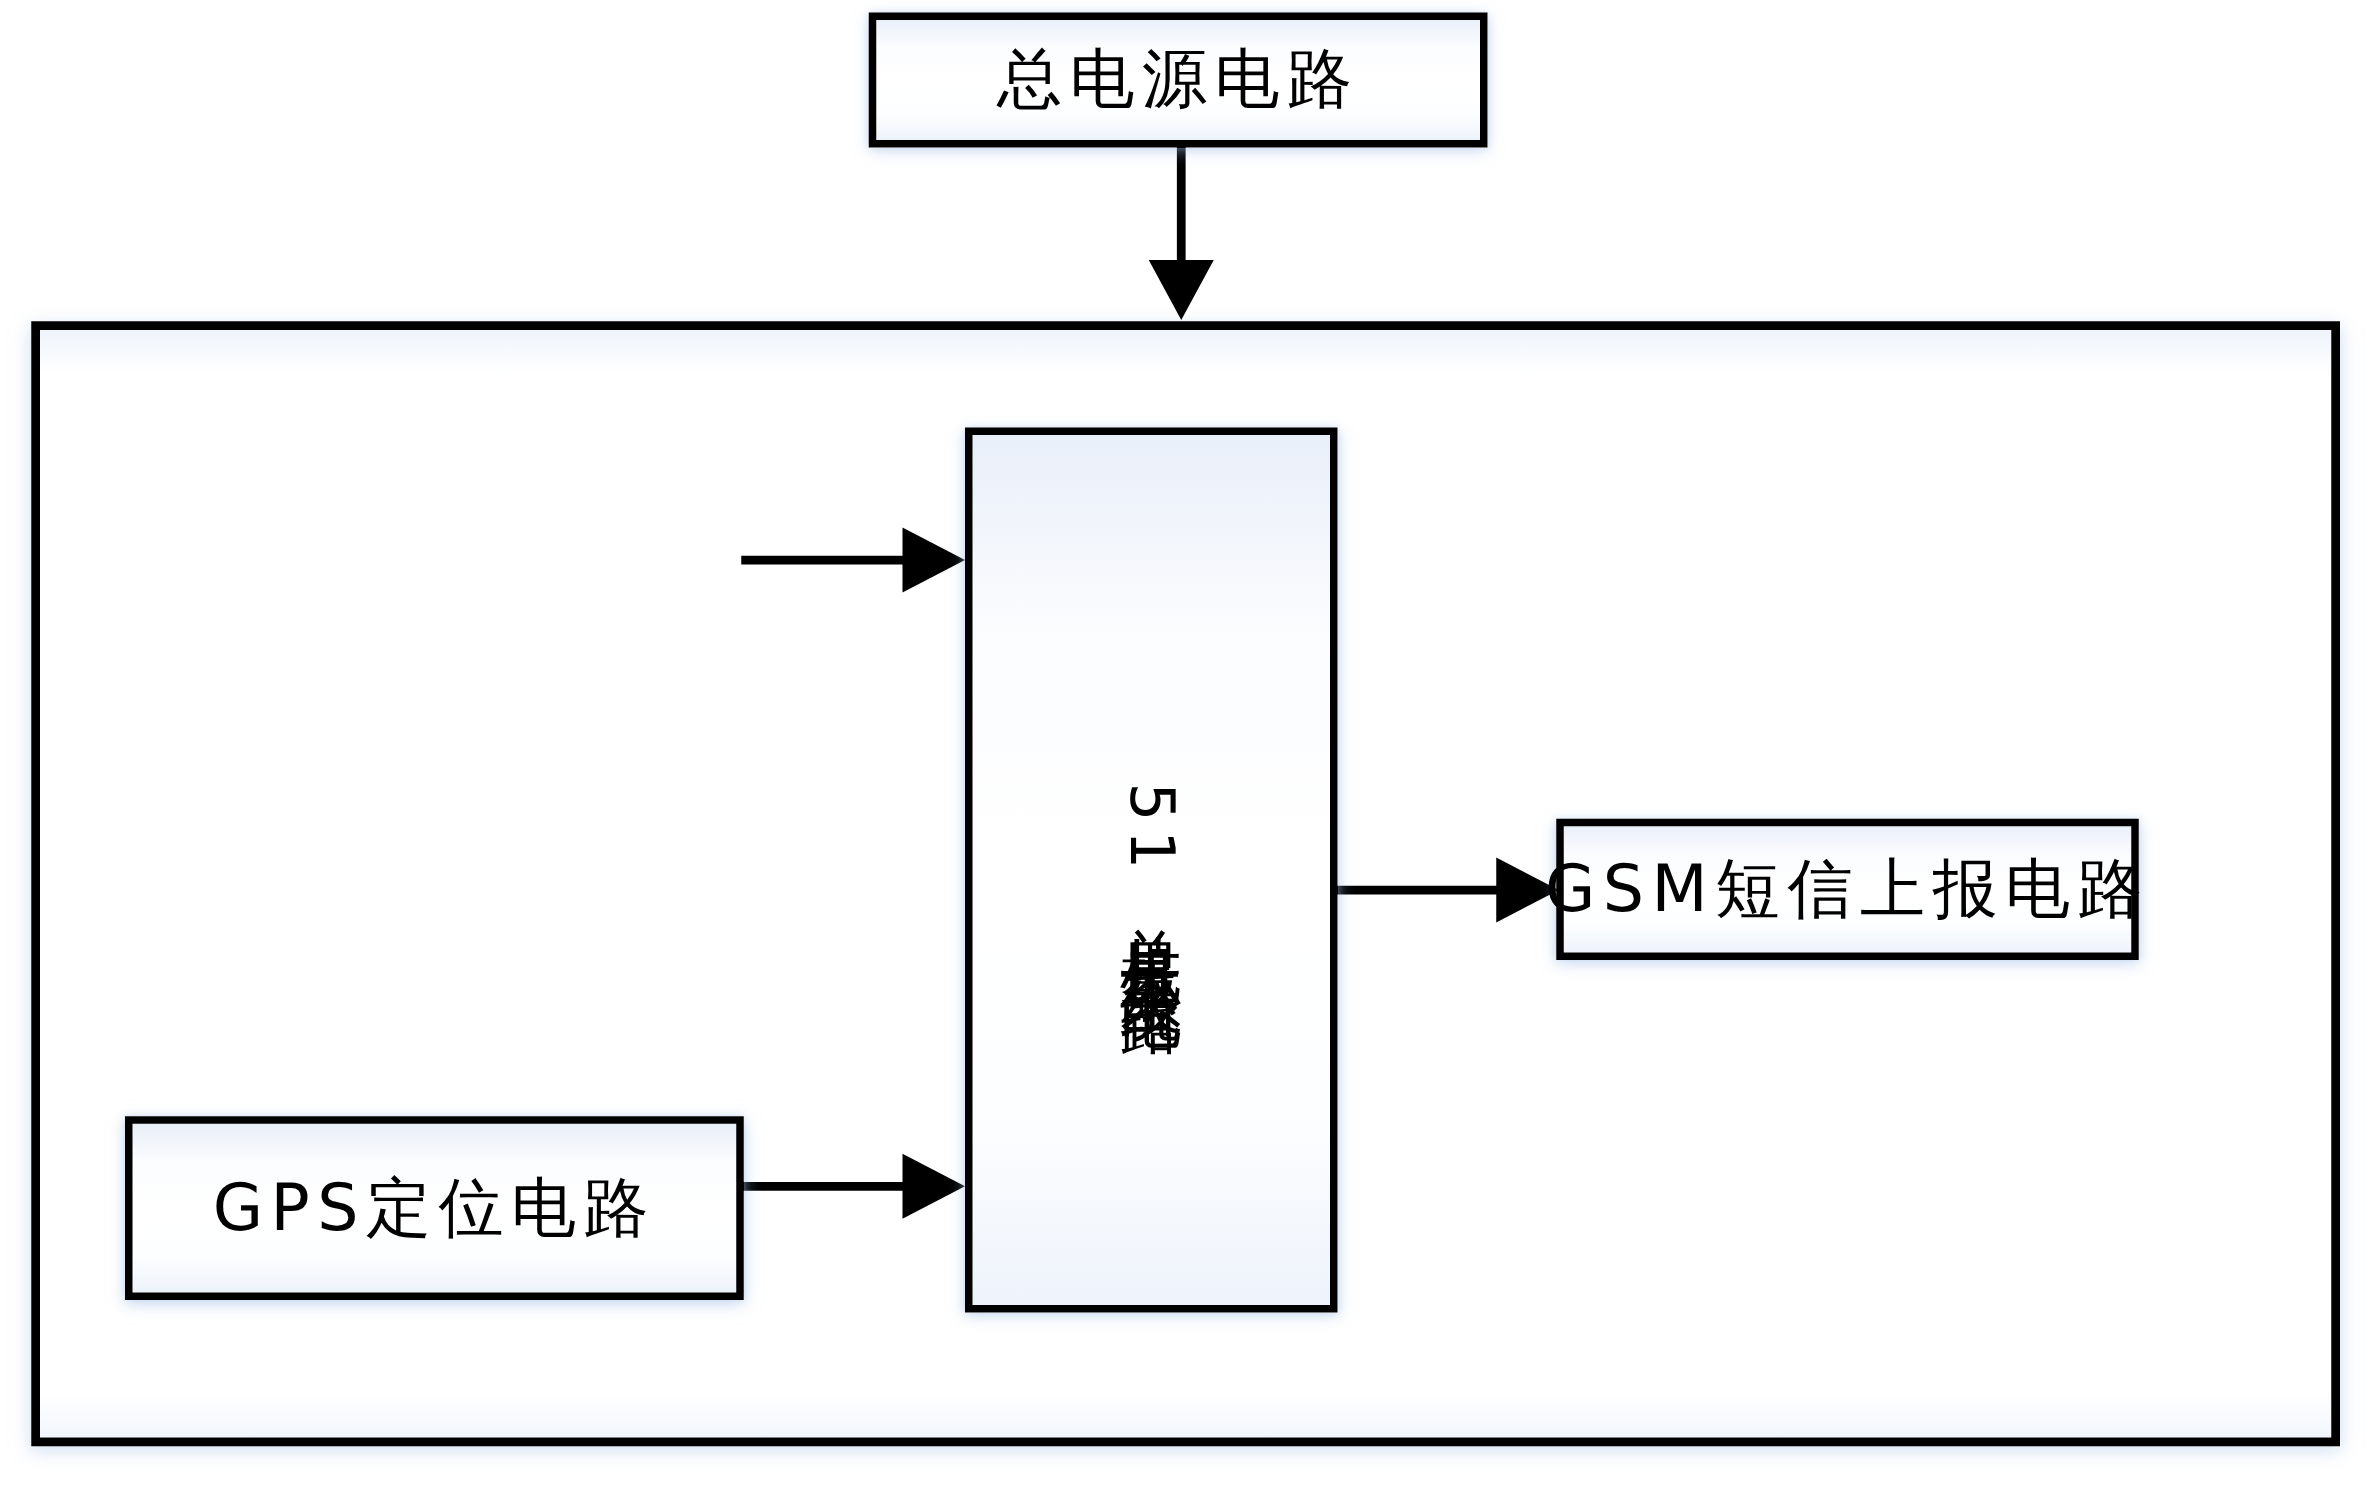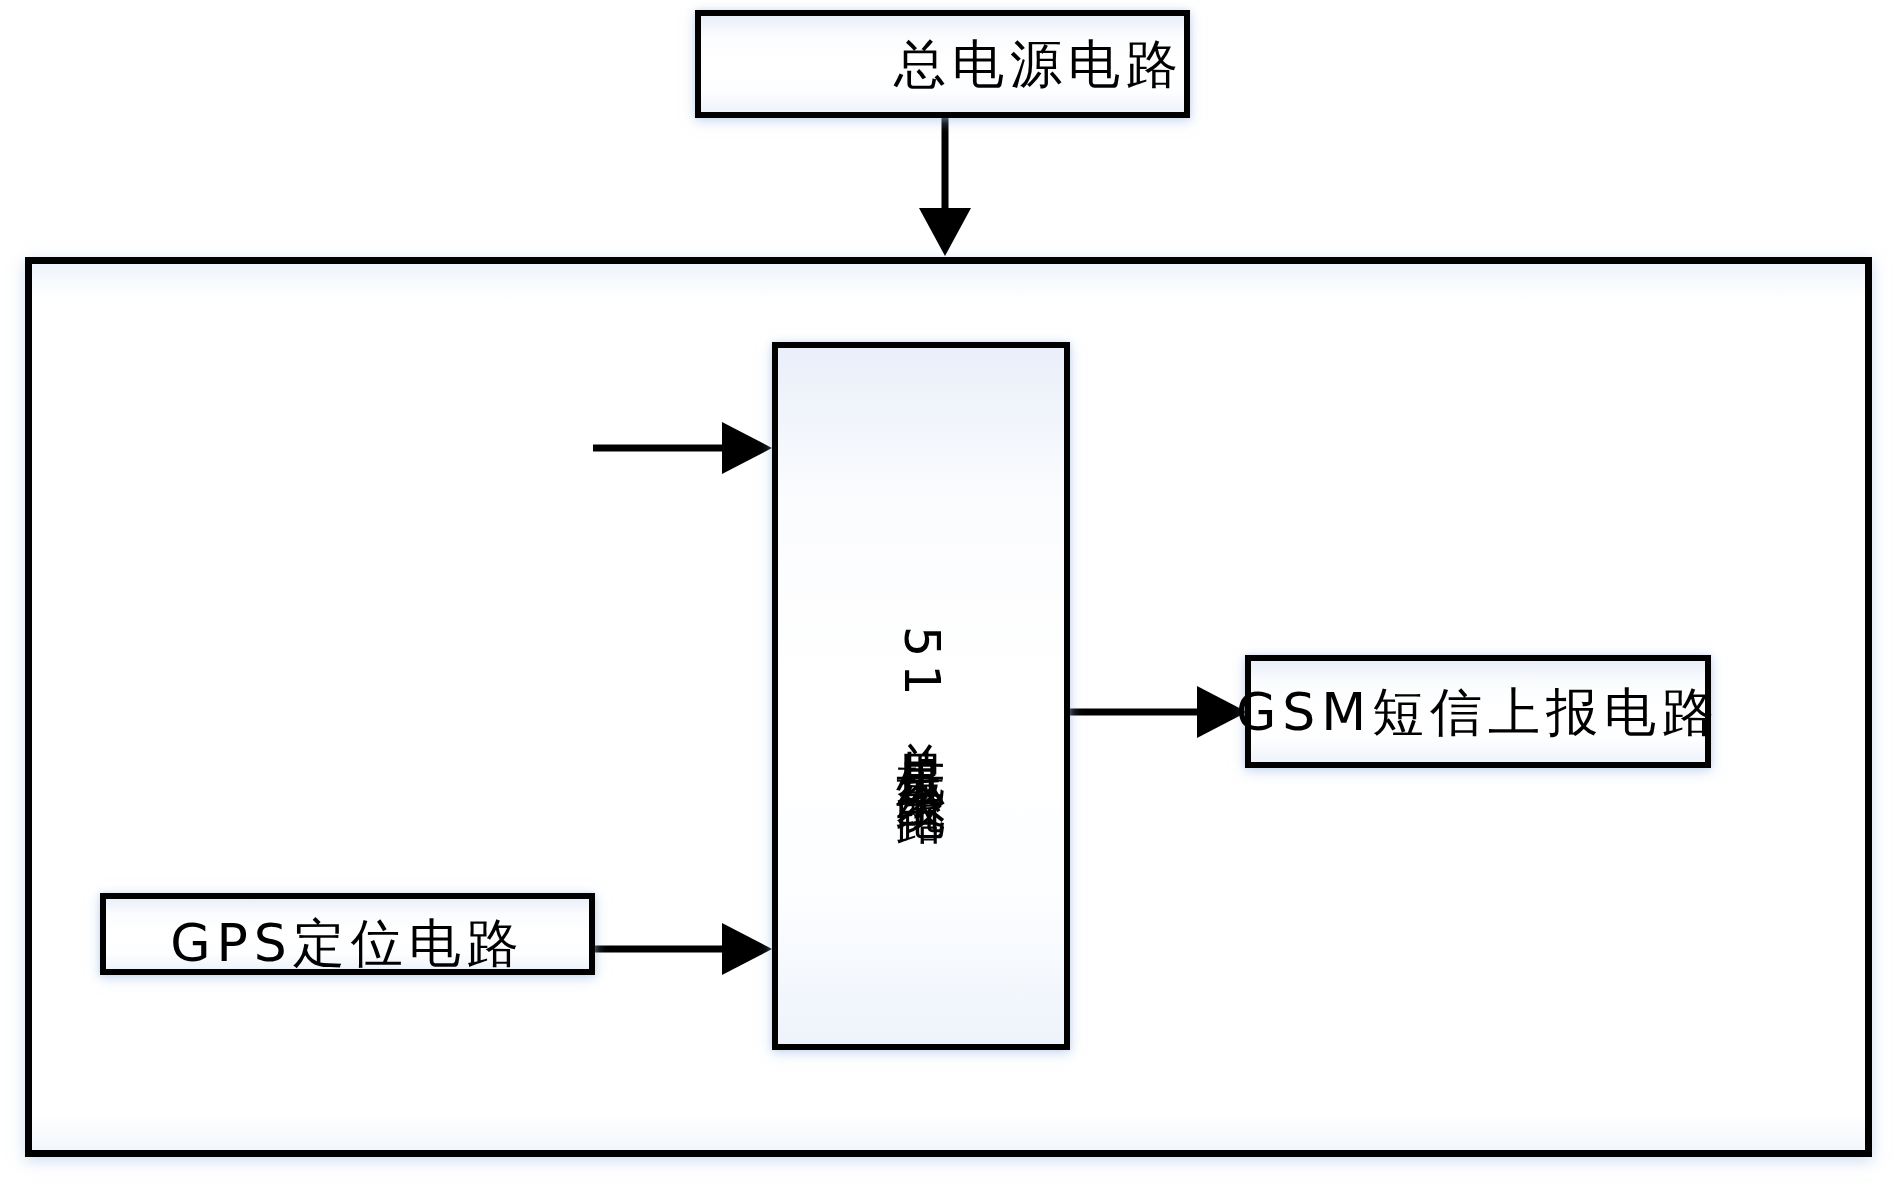--- a/index.html
+++ b/index.html
@@ -48,23 +48,23 @@
     white-space: nowrap;
     line-height: 1;
   }
   .boundary {
     position: absolute;
     box-sizing: border-box;
     border: 7px solid #000000;
     background: linear-gradient(180deg, #eff4fb 0%, #ffffff 4%, #ffffff 96%, #f2f6fc 100%);
     box-shadow: 0 4px 14px rgba(160, 190, 230, 0.5);
   }
-  .node-power  { left: 695px;  top: 10px;  width: 495px; height: 108px; justify-content: flex-end; }
+  .node-power  { left: 695px;  top: 10px;  width: 495px; height: 108px; }
   .node-button { left: 100px;  top: 390px; width: 495px; height: 115px; }
-  .node-gps    { left: 100px;  top: 893px; width: 495px; height: 82px; align-items: flex-end; }
+  .node-gps    { left: 100px;  top: 893px; width: 495px; height: 147px; }
   .node-gsm    { left: 1245px; top: 655px; width: 466px; height: 113px; }
   .node-mcu    { left: 772px;  top: 342px; width: 298px; height: 708px; }
   .node-mcu .node-label {
     writing-mode: vertical-rl;
     text-orientation: mixed;
     font-size: 49px;
     letter-spacing: 7px;
     line-height: 1;
   }
   .system-boundary { left: 25px; top: 257px; width: 1847px; height: 900px; }

